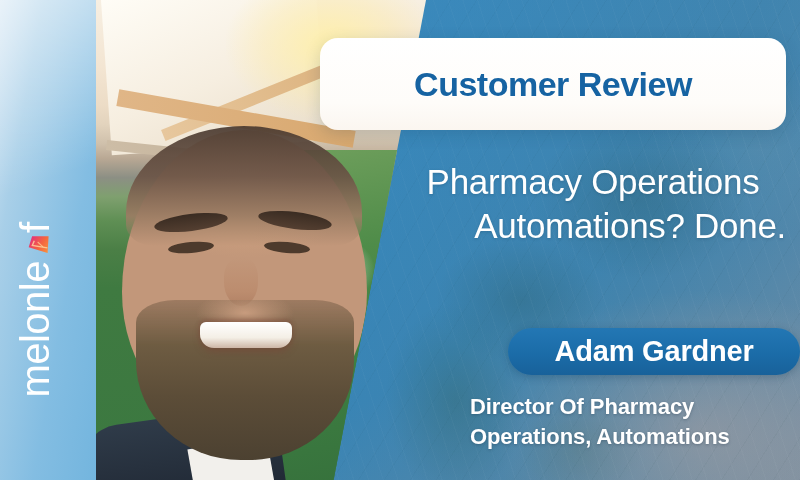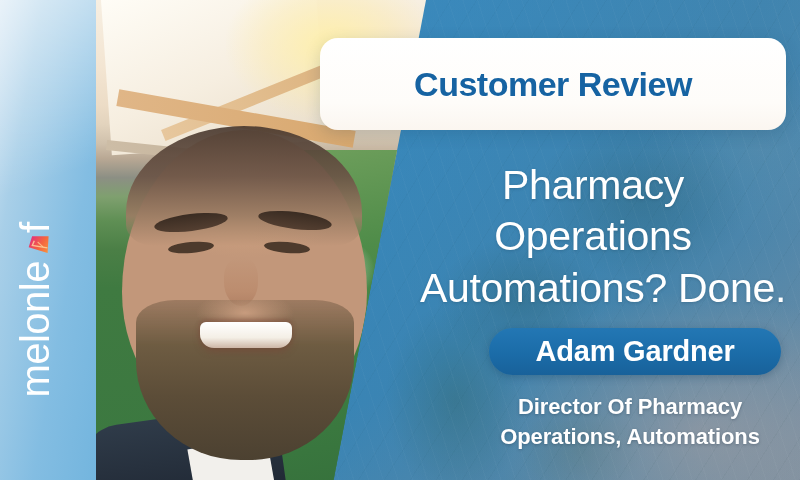--- a/index.html
+++ b/index.html
@@ -193,42 +193,41 @@
     font-size:34px; font-weight:bold; color:#1663a2;
     letter-spacing:-0.5px;
     text-shadow:0 1px 1px rgba(255,255,255,0.9);
   }
 
   
   .headline {
     position:absolute; left:400px; top:160px; width:386px;
     text-align:center;
     color:#ffffff;
-    font-size:41px; font-weight:300; line-height:1.25;
+    font-size:35px; font-weight:300; line-height:1.25;
     letter-spacing:-0.3px;
     text-shadow:0 1px 3px rgba(20,55,80,0.25);
   }
   .headline .l2 { display:block;text-align:right; }
 
   
   .name-pill {
-    position:absolute; left:489px; top:328px; width:292px; height:47px;
+    position:absolute; left:508px; top:328px; width:292px; height:47px;
     background:linear-gradient(180deg,#2377b4 0%, #1b6ca8 55%, #18619a 100%);
     border-radius:24px;
     display:flex; align-items:center; justify-content:center;
     box-shadow:0 2px 8px rgba(10,45,75,0.28);
   }
   .name-pill .name {
     color:#ffffff; font-size:29px; font-weight:bold; letter-spacing:-0.2px;
   }
 
   
   .role {
     position:absolute; left:470px; top:392px; width:320px;
-    text-align:center;
     color:#ffffff; font-size:22px; font-weight:bold; line-height:1.35;
     letter-spacing:-0.1px;
     text-shadow:0 1px 3px rgba(30,50,70,0.35);
   }
   .role .r2 { display:block; }
 </style>
 </head>
 <body>
 
 <div class="canvas">

